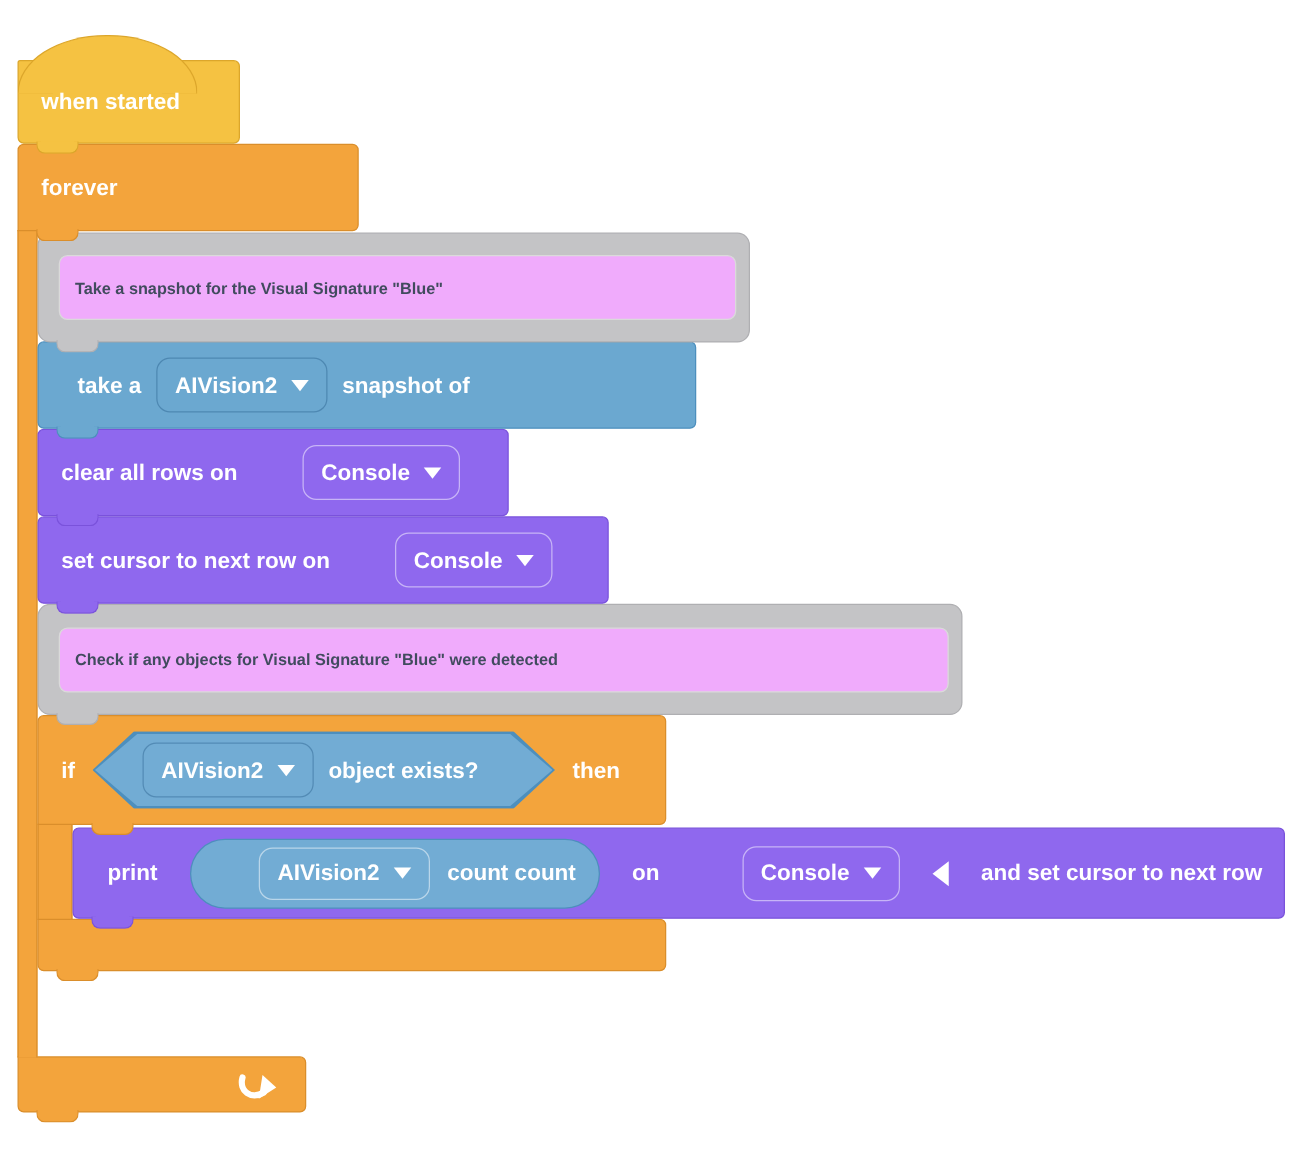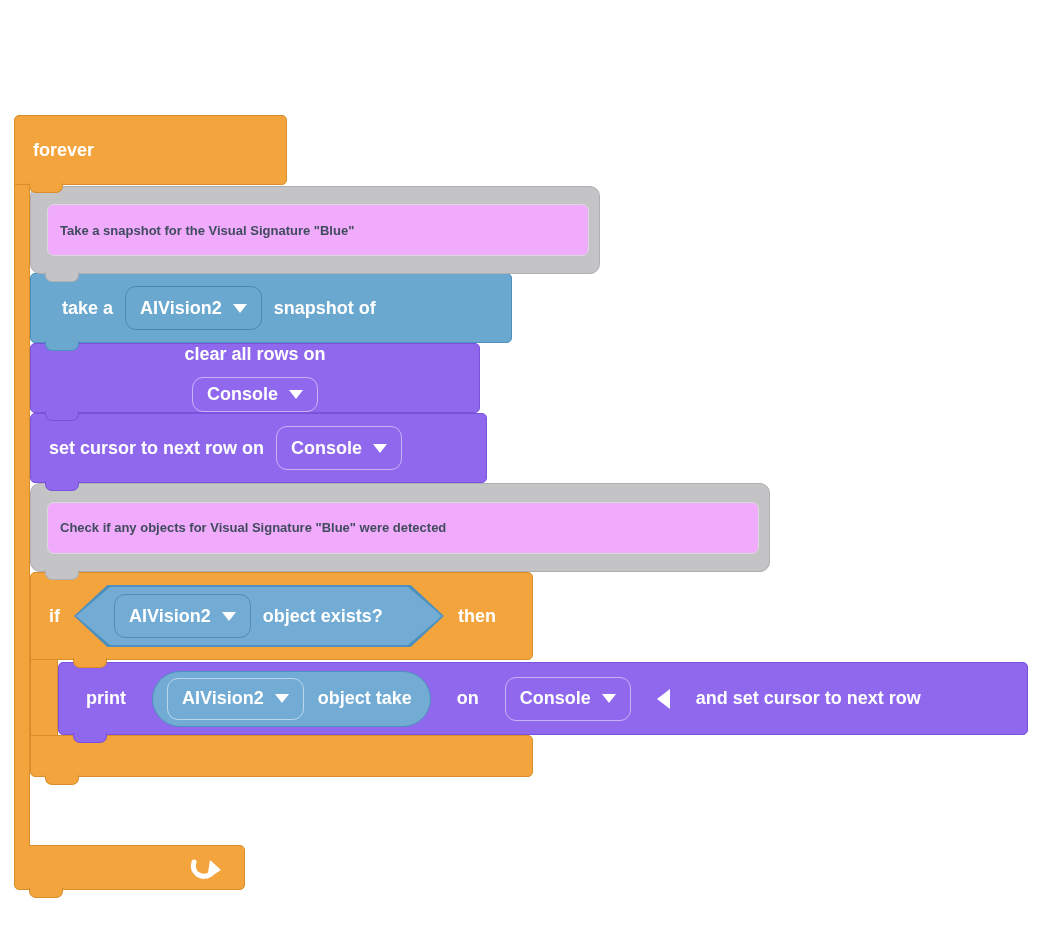--- a/index.html
+++ b/index.html
@@ -48,21 +48,21 @@
 
   
   .dd {
     height:44px;
     display:inline-flex; align-items:center; gap:11px;
     padding:0 14px;
     border-radius:11px;
     border:1.5px solid rgba(0,55,100,0.28);
     cursor:pointer;
   }
-  .c-purple .dd, .dd.on-purple { border-color:rgba(255,255,255,0.5); }
+  .c-purple .dd, .dd.on-purple { border-color:rgba(255,255,255,0.5);margin-left:40px; }
   .caret {
     width:0; height:0;
     border-left:7px solid transparent;
     border-right:7px solid transparent;
     border-top:9px solid #fff;
     display:inline-block;
   }
 
   
   #hat { left:14px; top:48px; width:178px; height:67px; z-index:40; border-top-left-radius:2px; }
@@ -86,22 +86,22 @@
     z-index:6;
   }
   #forever-bottom {
     left:0; top:730px; width:231px; height:45px; z-index:5;
     border-top-left-radius:0;
     justify-content:flex-end; padding-right:22px;
   }
 
   
   #comment1 { left:16px; top:71px;  width:570px; height:88px; z-index:19; }
-  #blue-take { left:16px; top:158px; width:482px; height:70px; z-index:18;padding-left:31px; }
-  #purple-clear { left:16px; top:228px; width:450px; height:70px; z-index:17;flex-direction:column; }
+  #blue-take { left:16px; top:158px; width:527px; height:70px; z-index:18;padding-left:31px; }
+  #purple-clear { left:16px; top:228px; width:377px; height:70px; z-index:17; }
   #purple-cursor { left:16px; top:298px; width:457px; height:70px; z-index:16; }
   #comment2 { left:16px; top:368px; width:740px; height:89px; z-index:15; }
   #wait-block { left:16px; top:662px; width:262px; height:68px; z-index:11; }
 
   
   .comment { border-radius:10px; padding:0 10px 0 16px; align-items:center; }
   .comment-field {
     background:#f0abfc;
     border:1px solid #DADADA;
     border-radius:7px;
@@ -175,20 +175,23 @@
     flex:none;
   }
 
   .loop-arrow { display:block; }
 </style>
 </head>
 <body>
 
 <div id="canvas">
 
+  <div id="hat" class="block bump c-yellow">
+    <span class="lbl">when started</span>
+  </div>
 
   <div id="forever-wrap">
     <div id="forever-header" class="block bump c-orange">
       <span class="lbl">forever</span>
     </div>
     <div id="forever-arm" class="c-orange"></div>
 
     <div id="comment1" class="block bump comment c-gray">
       <div class="comment-field">
         <span>Take a snapshot for the Visual Signature "Blue"</span>
@@ -242,21 +245,21 @@
       </div>
       <div id="if-arm" class="c-orange"></div>
 
       <div id="print-block" class="block bump c-purple">
         <span class="lbl">print</span>
         <span class="pill">
           <span class="dd">
             <span>AIVision2</span>
             <span class="caret"></span>
           </span>
-          <span class="lbl">object take</span>
+          <span class="lbl">count count</span>
         </span>
         <span class="lbl">on</span>
         <span class="dd on-purple">
           <span>Console</span>
           <span class="caret"></span>
         </span>
         <span class="collapse-tri"></span>
         <span class="lbl">and set cursor to next row</span>
       </div>
 

